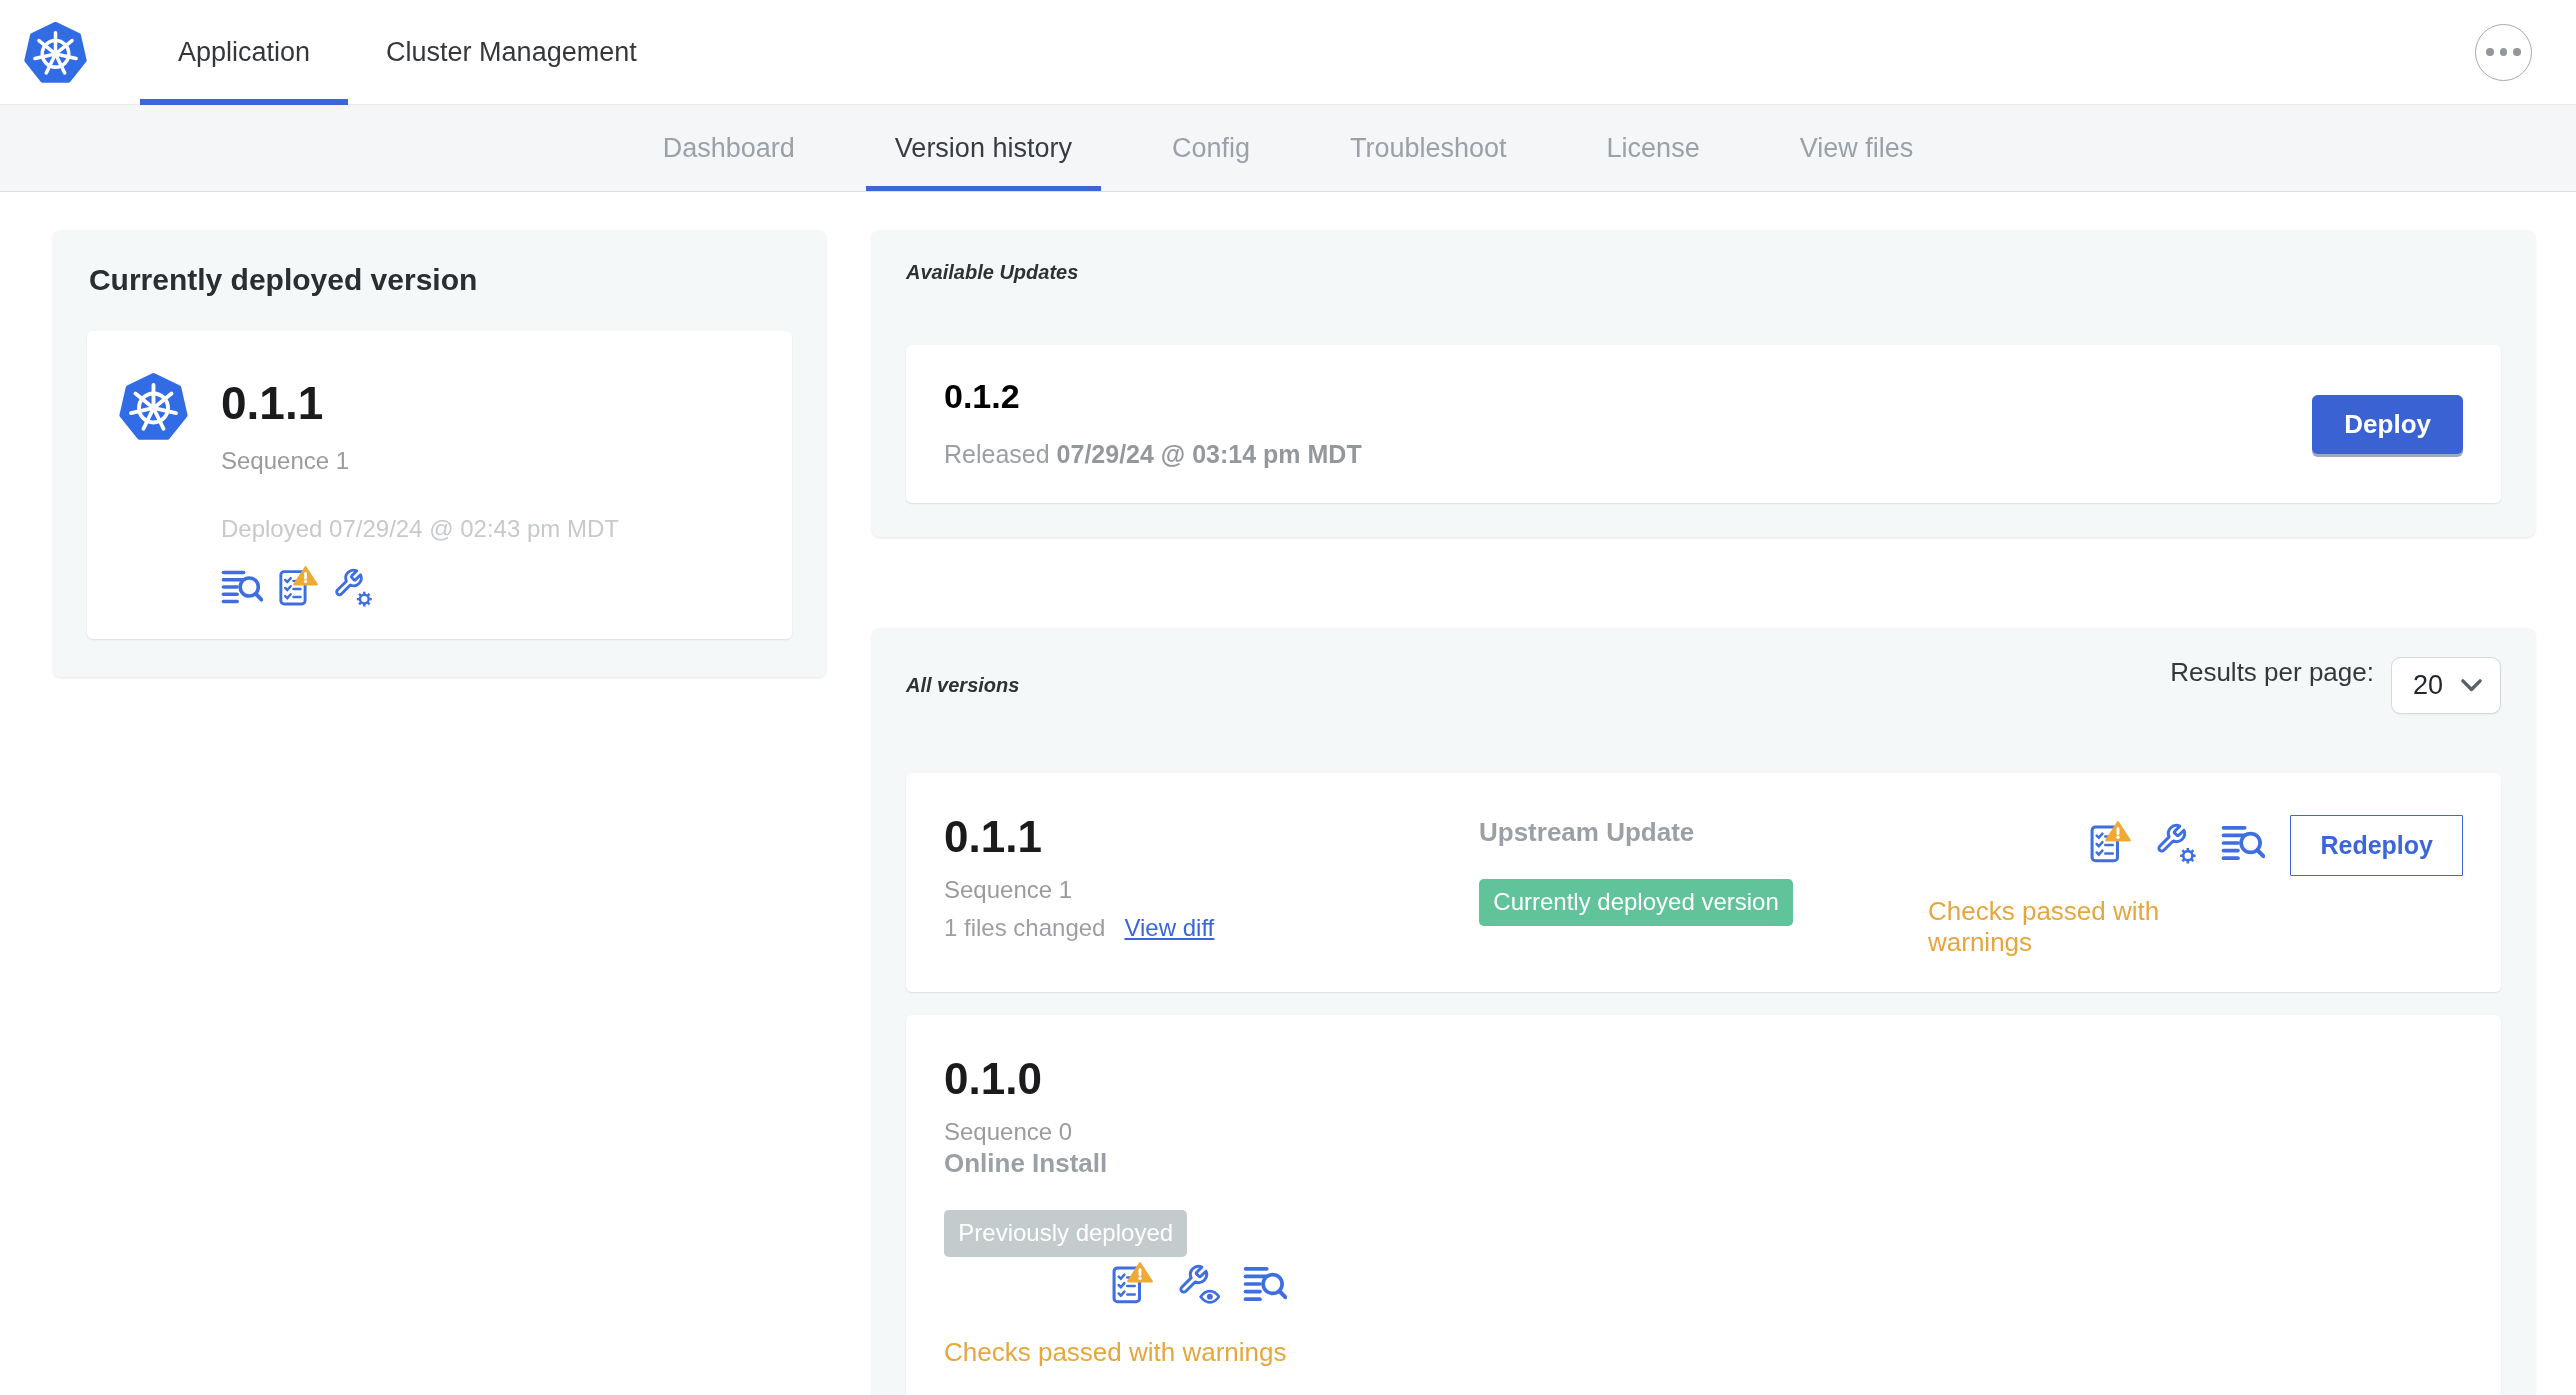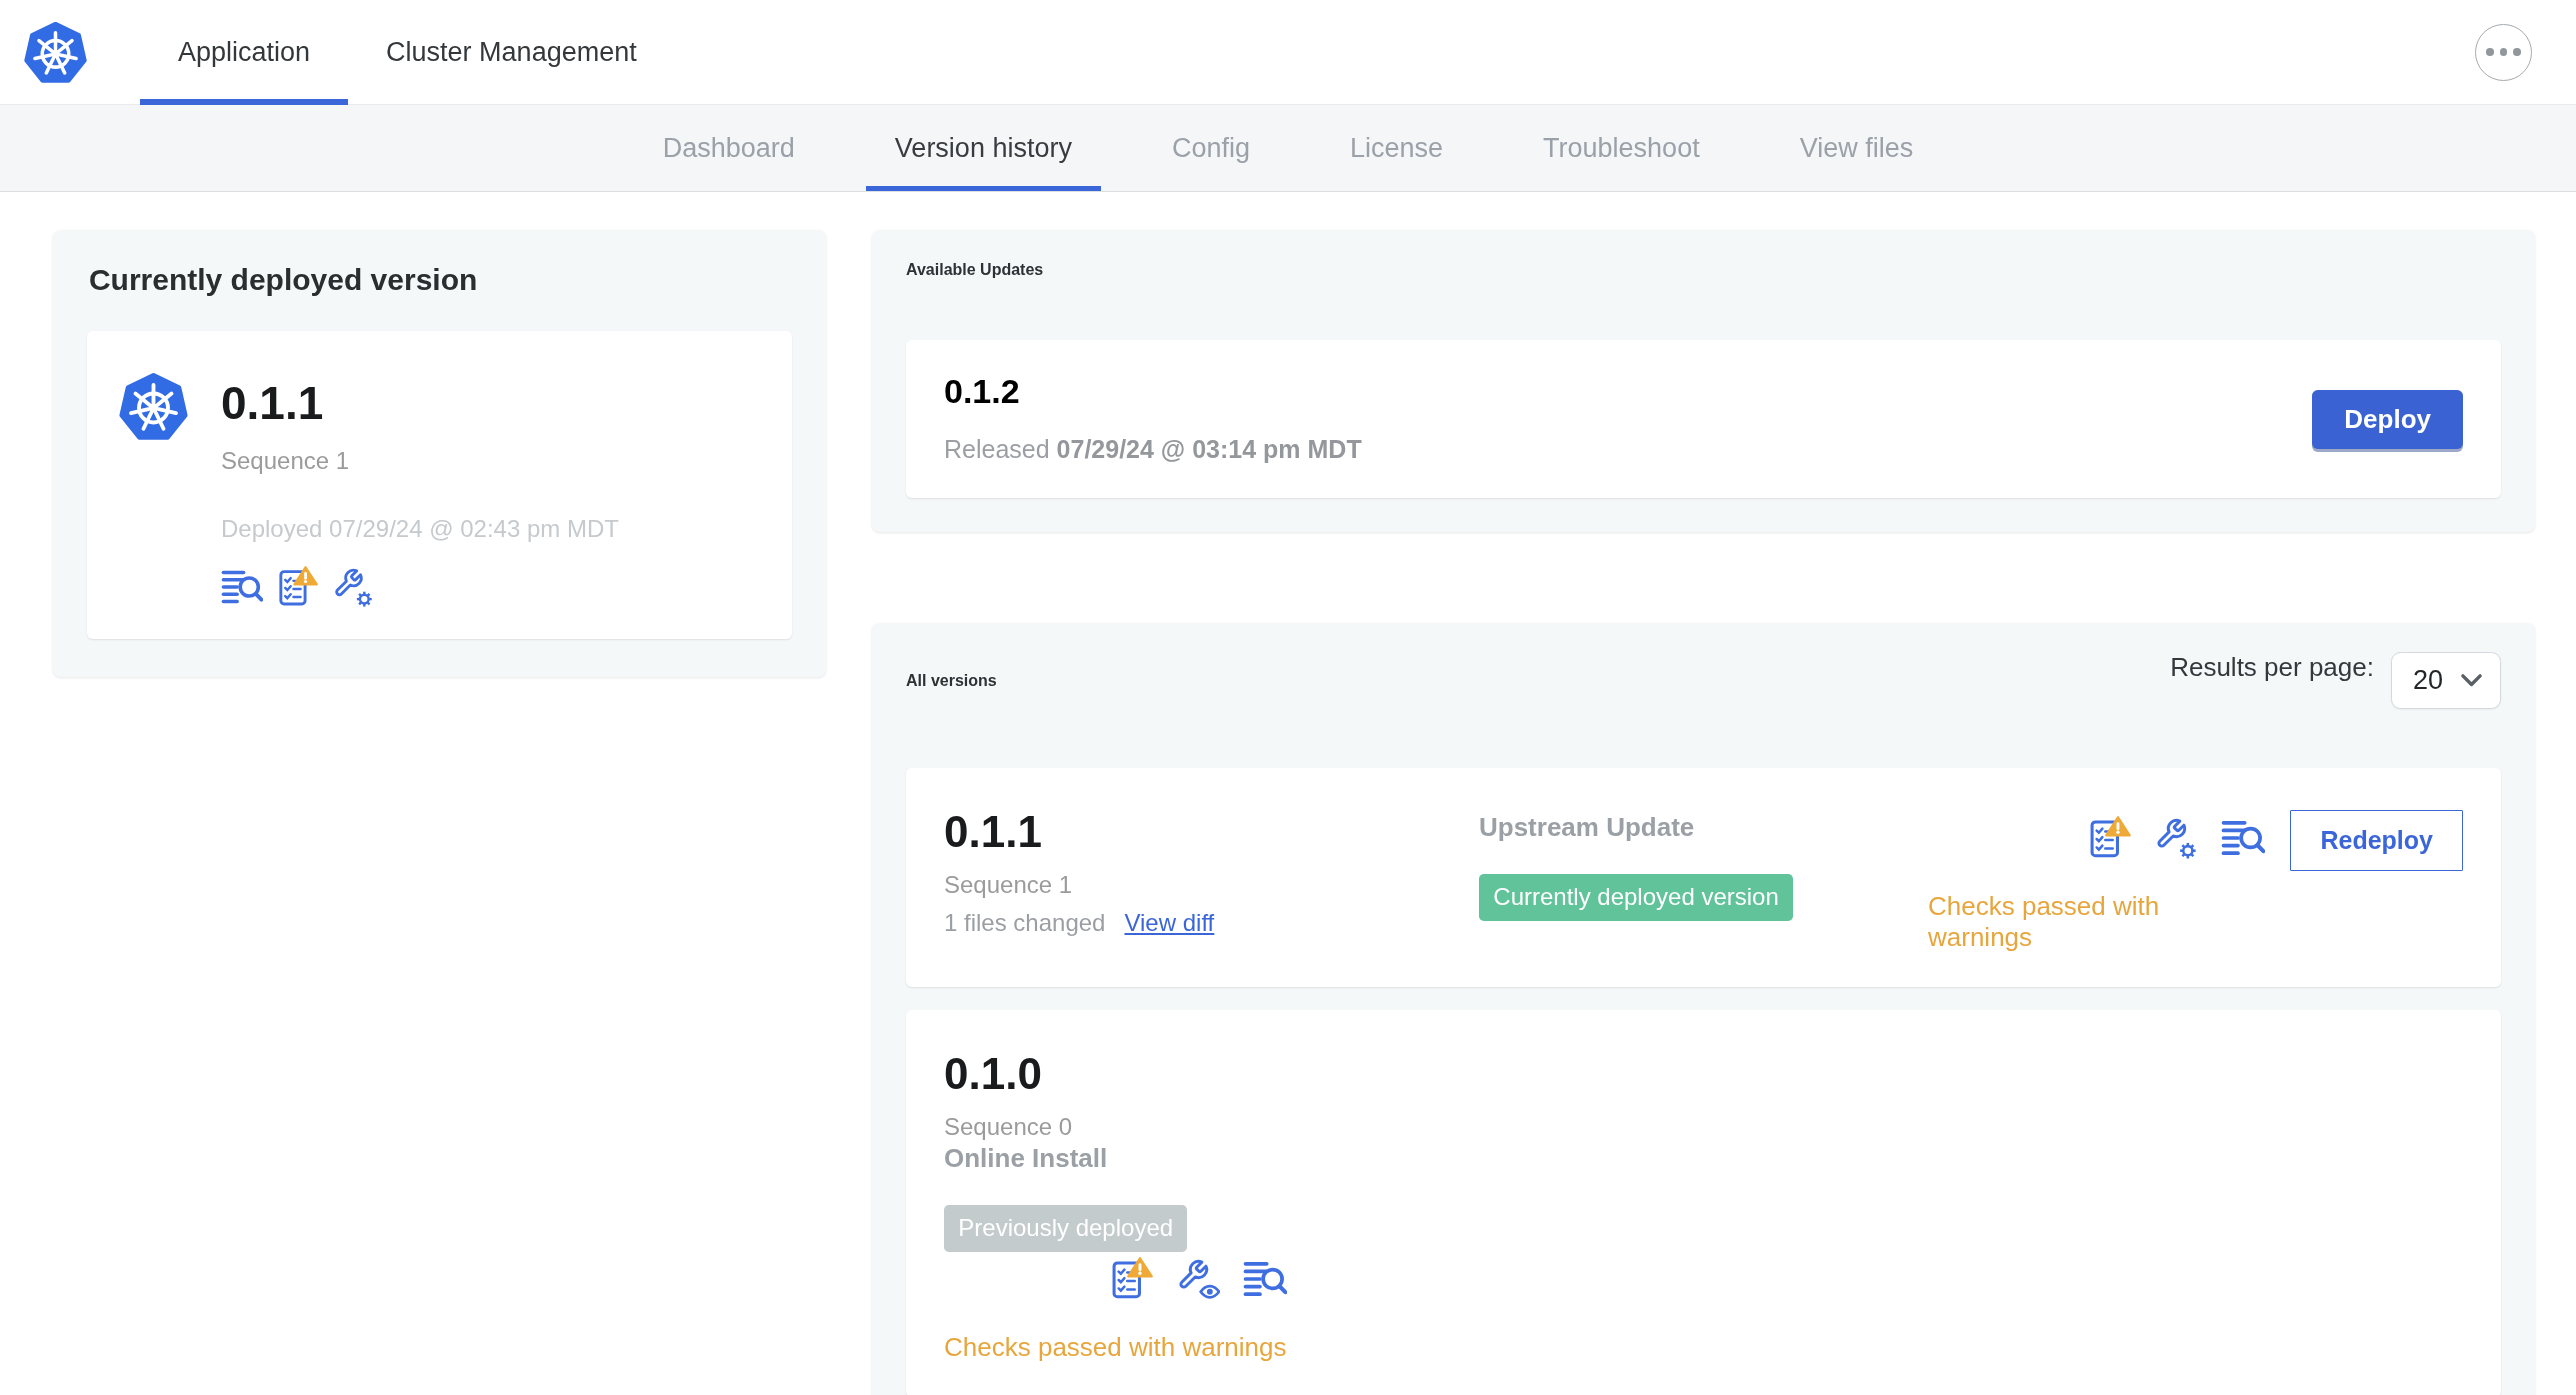--- a/index.html
+++ b/index.html
@@ -50,21 +50,21 @@
                    padding:38px 31px 31px; display:flex; }
   .k8s-lg { width:71px; height:71px; flex:none; margin-right:32px; margin-top:1.9px; }
   .version-lg { font-size:46px; font-weight:700; color:#1a1b1d; line-height:1; margin-top:11.5px; }
   .sequence { font-size:24px; color:#9b9b9b; margin-top:21px; }
   .deployed-date { font-size:24px; color:#c6cacd; margin-top:40px; }
   .icon-row { display:flex; align-items:center; gap:13.4px; margin-top:23px; }
   .action-icon { width:42px; height:42px; cursor:pointer; }
 
   
   .right-col { flex:1; display:flex; flex-direction:column; }
-  .section-title { font-size:16px; font-weight:600; color:#2e3135; }
+  .section-title { font-size:20px; font-weight:600; color:#2e3135;font-style:italic; }
 
   .updates-panel { padding:31px 34px 34px; }
   .updates-panel .section-title { margin:0 0 61px 0; }
   .update-card { background:#fff; border-radius:5.7px; box-shadow:0 1px 1.9px rgba(0,0,0,.10);
                  padding:34px 38px; display:flex; align-items:center; }
   .version-md { font-size:34px; font-weight:700; color:#000000; line-height:1; }
   .released { font-size:25px; color:#9b9fa3; margin-top:27px; }
   .released b { font-weight:700; color:#94989c; }
   .deploy-btn { margin-left:auto; height:59px; padding:0 32px; border:none; border-radius:5.7px;
                 background:#3b62d3; color:#fff; font-family:inherit; font-size:26px; font-weight:700;
@@ -211,24 +211,24 @@
   <div class="subnav-tab">
     <span>Dashboard</span>
   </div>
   <div class="subnav-tab active">
     <span>Version history</span>
   </div>
   <div class="subnav-tab">
     <span>Config</span>
   </div>
   <div class="subnav-tab">
+    <span>Troubleshoot</span>
+  </div>
+  <div class="subnav-tab">
     <span>License</span>
-  </div>
-  <div class="subnav-tab">
-    <span>Troubleshoot</span>
   </div>
   <div class="subnav-tab">
     <span>View files</span>
   </div>
 </div>
 
 <div class="main">
 
   <div class="panel left-panel">
     <div class="left-panel-title">Currently deployed version</div>

